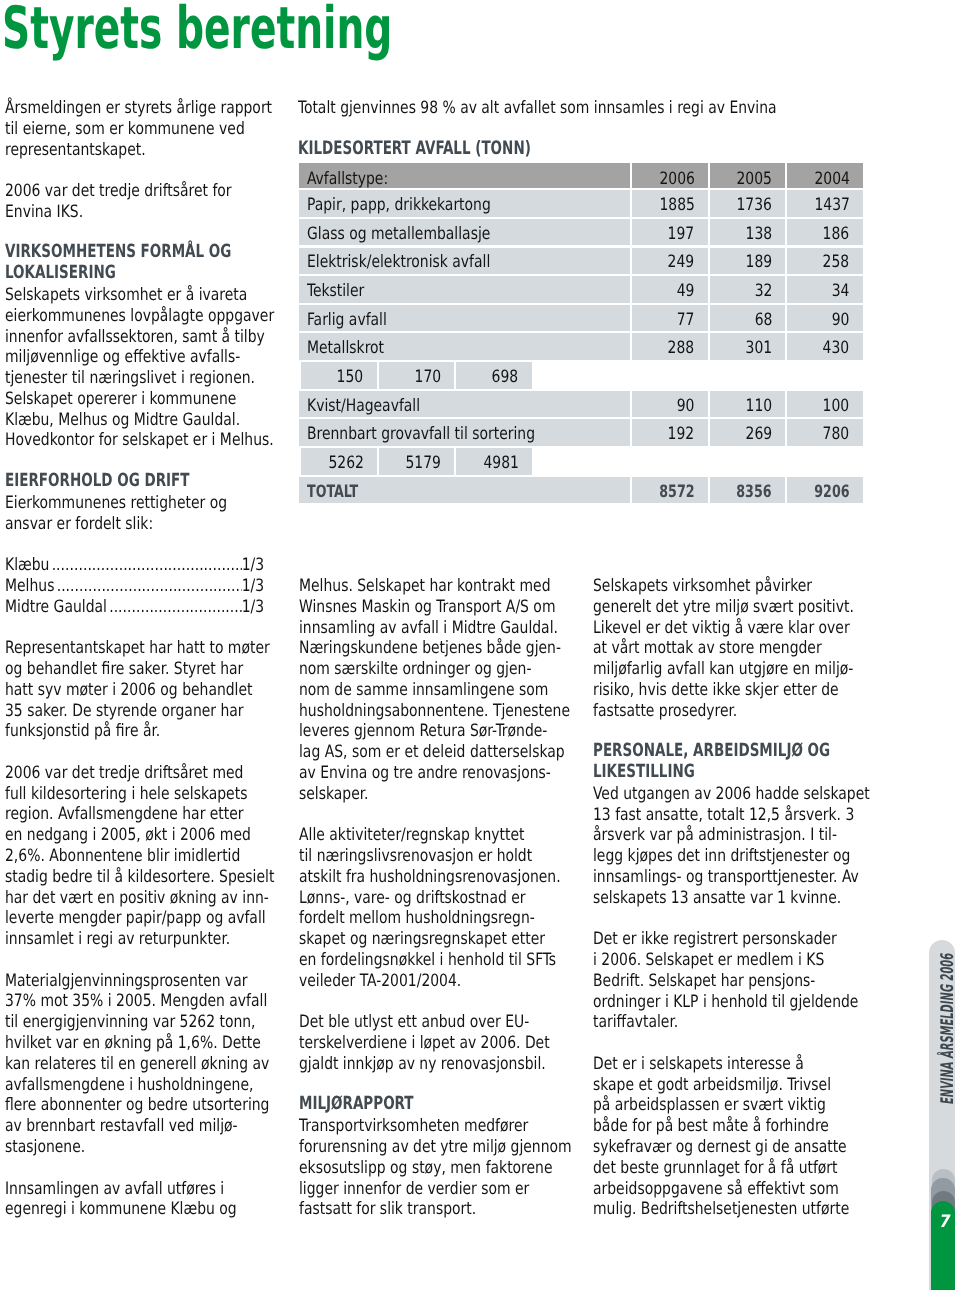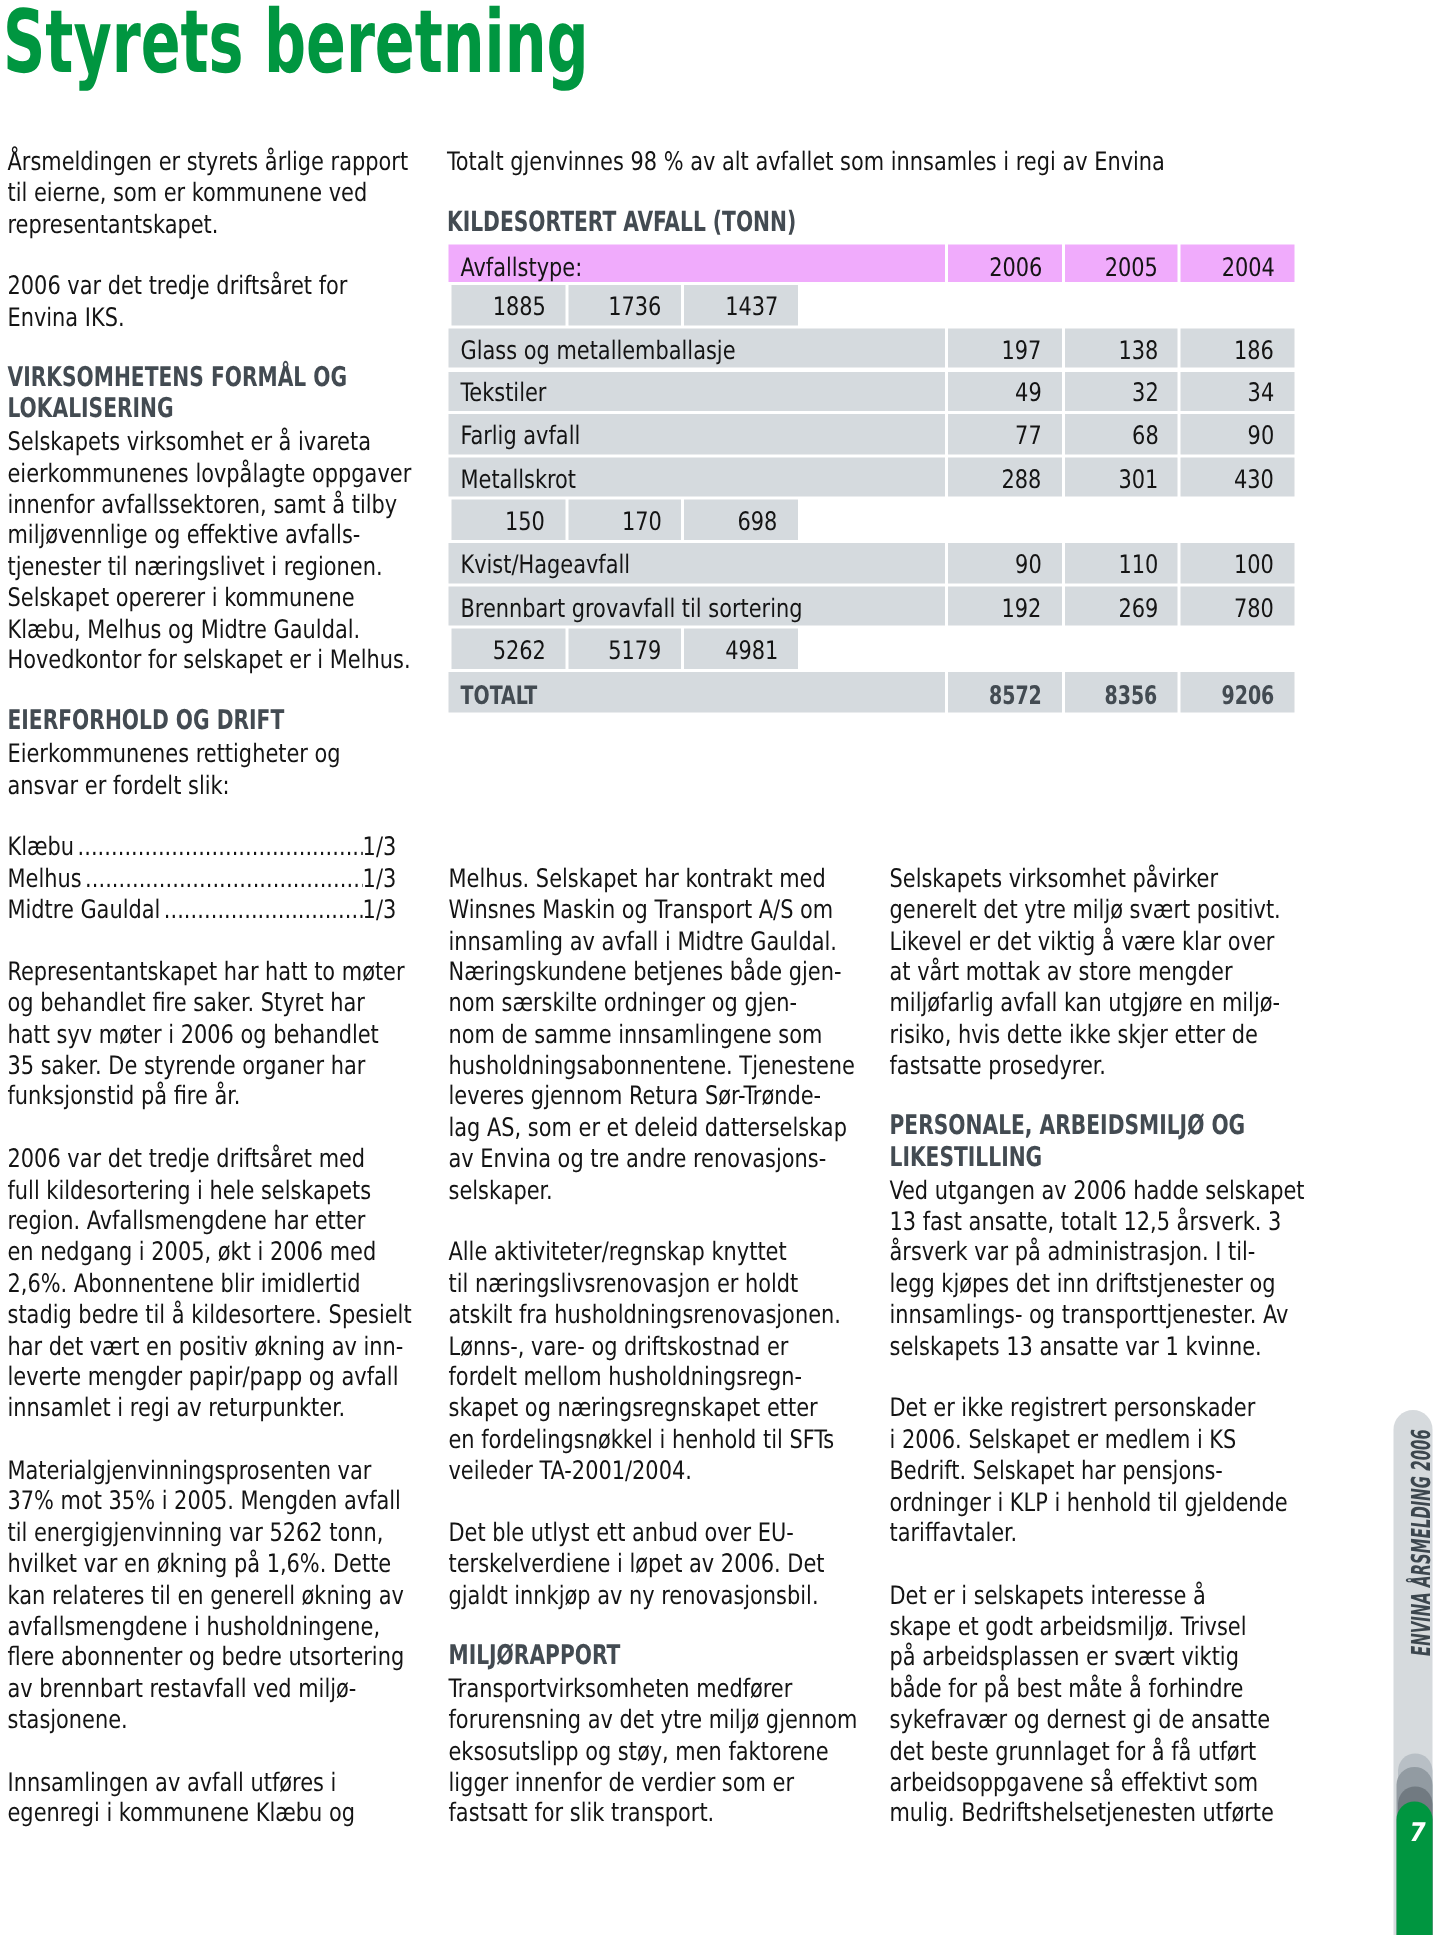--- a/index.html
+++ b/index.html
@@ -33,21 +33,21 @@
 
   
   #tbl{position:absolute;left:299px;top:163px;width:563.5px;}
   .row{display:flex;height:26.6px;margin-bottom:2.06px;}
   .row.head{height:25.2px;}
   .cell{background:#d5dade;display:flex;align-items:center;font-size:17px;color:#141414;line-height:1;}
   .cell>i{font-style:normal;display:inline-block;position:relative;top:2px;transform:scaleX(0.911);transform-origin:0 50%;}
   .c0{width:331px;padding-left:8px;box-sizing:border-box;}
   .cn{width:75.5px;justify-content:flex-end;padding-right:13px;box-sizing:border-box;margin-left:2px;}
   .cn>i{transform-origin:100% 50%;}
-  .row.head .cell{background:#f0abfc;}
+  .row.head .cell{background:#a3a3a3;}
   .row.head .cell>i{top:3.5px;}
   .row.total .cell{font-weight:bold;color:#434b52;font-size:17px;}
   .row.total .cell>i{transform:scaleX(0.829);top:3px;}
 
   
   .leaderlist{margin:0 0 20.78px 0;}
   .leader{display:flex;align-items:baseline;font-size:17px;line-height:20.78px;color:#141414;width:284.5px;}
   .leader .nm{white-space:nowrap;}
   .leader .dots{flex:1;overflow:hidden;white-space:nowrap;letter-spacing:0.05px;margin-left:2.5px;}
   .leader .val{white-space:nowrap;}
@@ -150,20 +150,23 @@
         </div>
       <div class="cell cn">
           <i>2005</i>
         </div>
       <div class="cell cn">
           <i>2004</i>
         </div>
     </div>
     <div id="tbody">
         <div class="row">
+          <div class="cell c0">
+            <i>Papir, papp, drikkekartong</i>
+          </div>
           <div class="cell cn">
             <i>1885</i>
           </div>
           <div class="cell cn">
             <i>1736</i>
           </div>
           <div class="cell cn">
             <i>1437</i>
           </div>
         </div>
@@ -172,20 +175,34 @@
             <i>Glass og metallemballasje</i>
           </div>
           <div class="cell cn">
             <i>197</i>
           </div>
           <div class="cell cn">
             <i>138</i>
           </div>
           <div class="cell cn">
             <i>186</i>
+          </div>
+        </div>
+        <div class="row">
+          <div class="cell c0">
+            <i>Elektrisk/elektronisk avfall</i>
+          </div>
+          <div class="cell cn">
+            <i>249</i>
+          </div>
+          <div class="cell cn">
+            <i>189</i>
+          </div>
+          <div class="cell cn">
+            <i>258</i>
           </div>
         </div>
         <div class="row">
           <div class="cell c0">
             <i>Tekstiler</i>
           </div>
           <div class="cell cn">
             <i>49</i>
           </div>
           <div class="cell cn">

